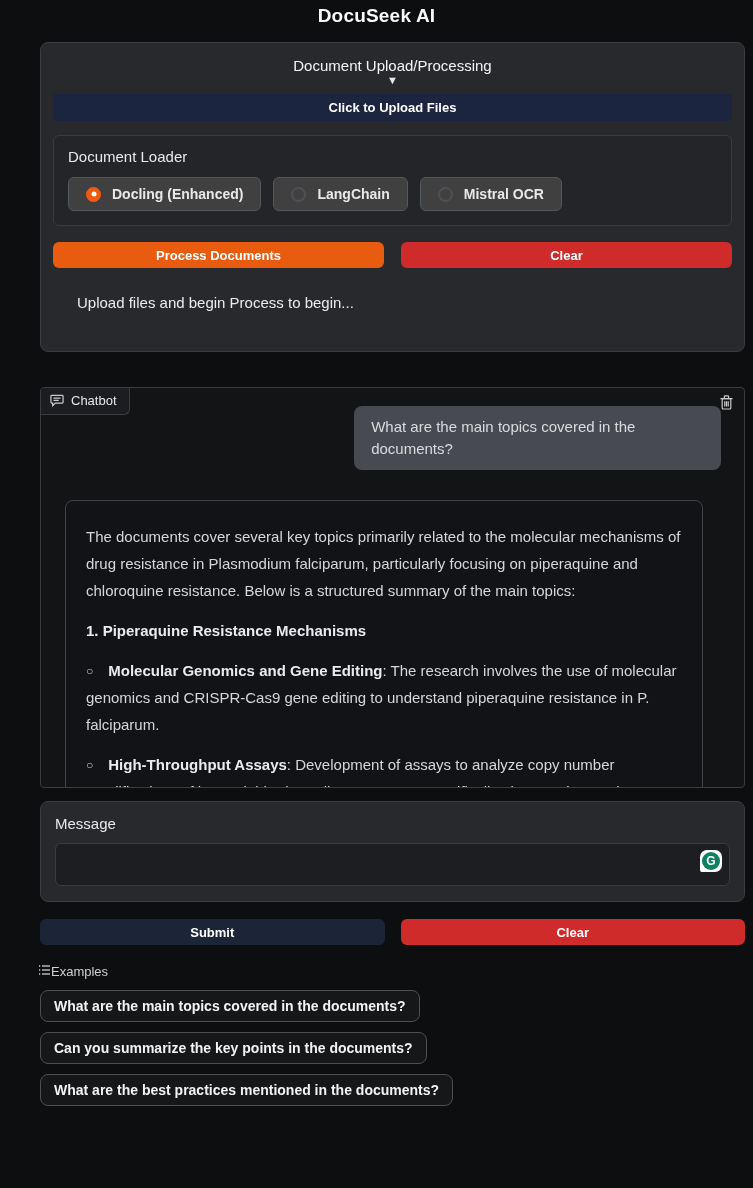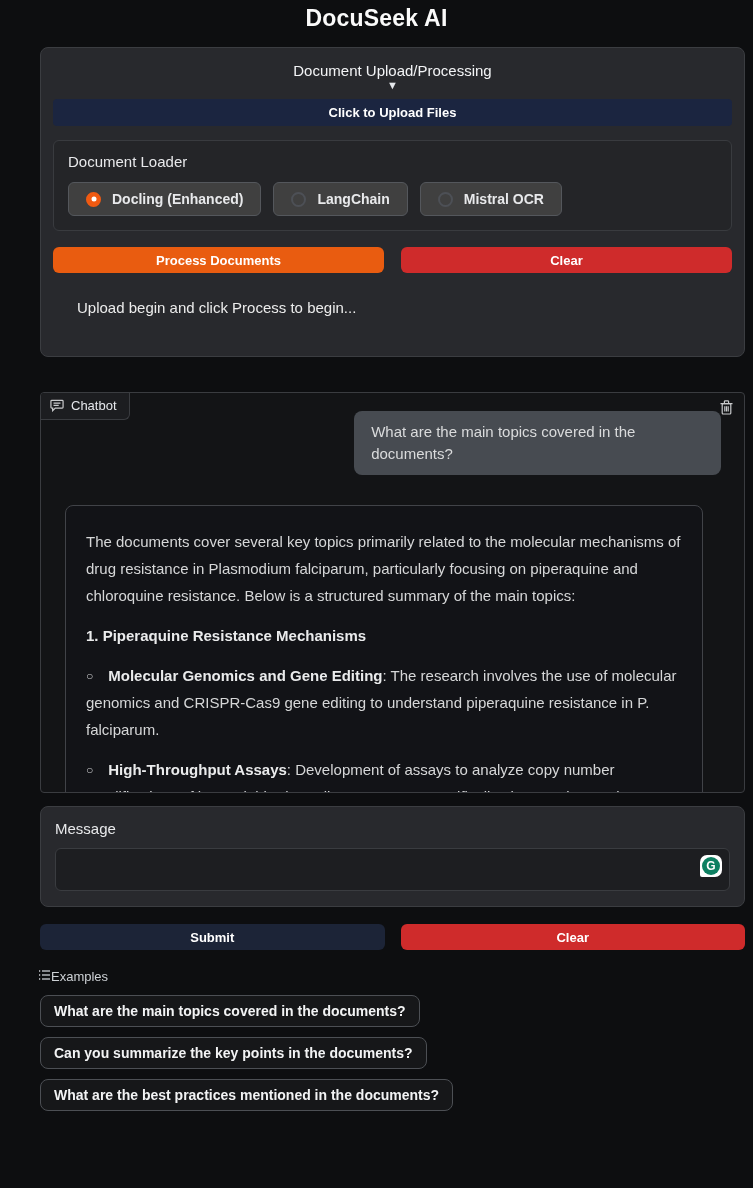--- a/index.html
+++ b/index.html
@@ -3,21 +3,21 @@
 <meta charset="utf-8">
 <style>
   * { margin:0; padding:0; box-sizing:border-box; }
   html,body { width:753px; height:1188px; overflow:hidden; }
   body {
     background:#0d0e10;
     font-family:"Liberation Sans","DejaVu Sans",sans-serif;
     color:#e8e9ea;
   }
   .header { text-align:center; padding-top:5px; }
-  .title { font-size:23px; font-weight:700; color:#fafafa; letter-spacing:.2px; }
+  .title { font-size:19px; font-weight:700; color:#fafafa; letter-spacing:.2px; }
   .desc { margin:16px auto 0; width:700px; font-size:15px; line-height:1.75; color:#ededee; }
 
   .section { margin-left:40px; margin-right:8px; }
 
   
   .panel {
     background:#28292d; border:1px solid #3b3d41; border-radius:8px;
   }
   .upload-panel { margin-top:15px; padding:10px 12px 0 12px; height:310px; }
   .acc-header { display:flex; align-items:center; justify-content:space-between; padding:4px 2px 8px 2px; cursor:pointer;flex-direction:column; }
@@ -151,21 +151,21 @@
         <span>Mistral OCR</span>
       </label>
     </div>
   </div>
 
   <div class="btn-row">
     <button class="btn btn-orange">Process Documents</button>
     <button class="btn btn-red">Clear</button>
   </div>
 
-  <div class="status-text">Upload begin and click Process to begin...</div>
+  <div class="status-text">Upload files and begin Process to begin...</div>
 </div>
 
 <div class="section chat-panel">
   <div class="chat-tab">
     <span class="chat-icon">
       <svg width="14" height="13" viewBox="0 0 16 15" fill="none" stroke="#c9cacc" stroke-width="1.4">
         <path d="M2 1.5h12a1 1 0 0 1 1 1v7a1 1 0 0 1-1 1H6l-3 3v-3H2a1 1 0 0 1-1-1v-7a1 1 0 0 1 1-1z"></path>
         <line x1="4" y1="4.8" x2="12" y2="4.8"></line>
           <line x1="4" y1="7.3" x2="10" y2="7.3"></line>
       </svg>

